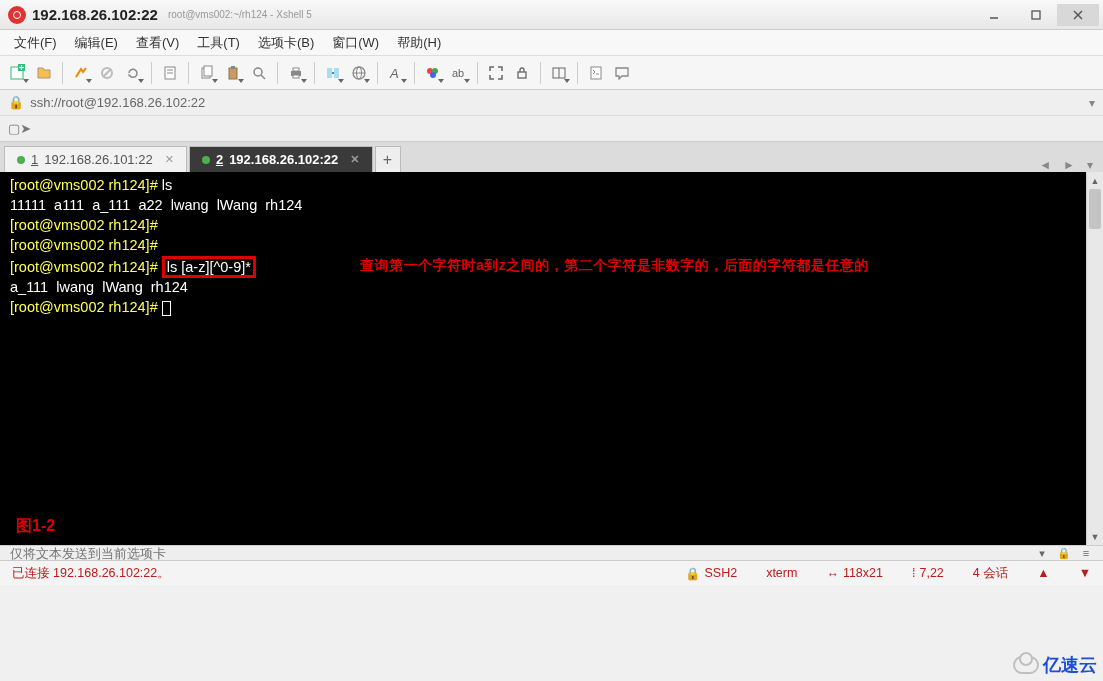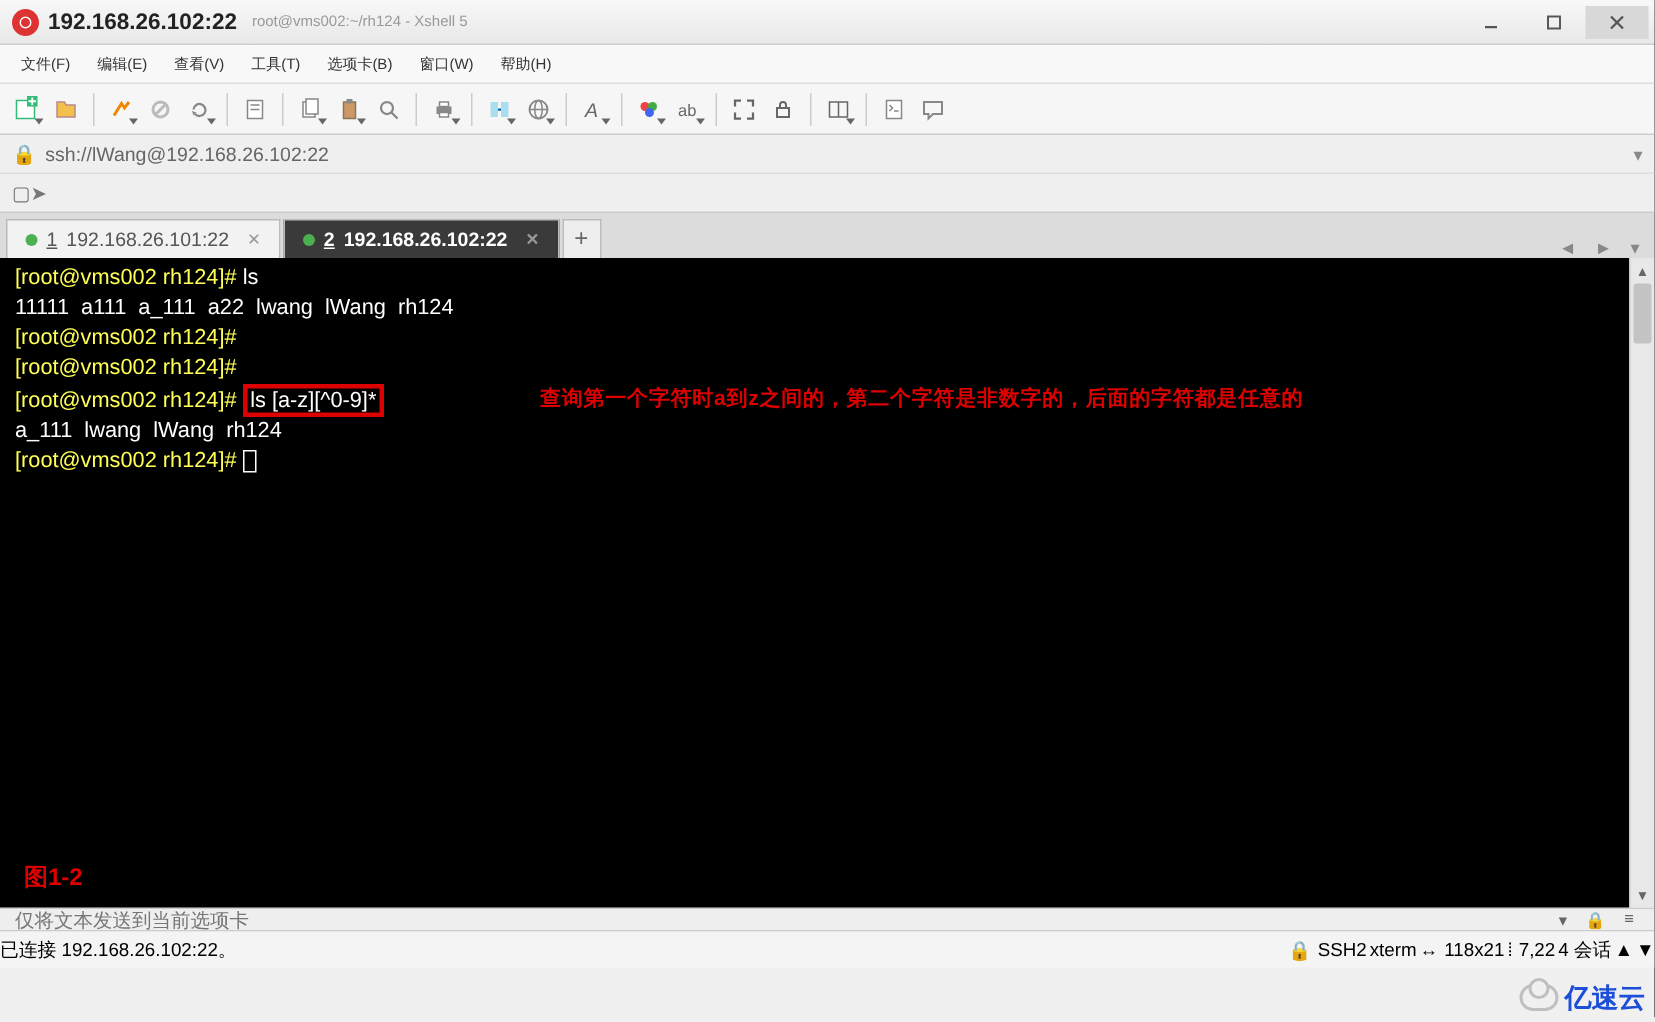--- a/index.html
+++ b/index.html
@@ -11,21 +11,21 @@
   .titlebar .app-icon::after{content:"";position:absolute;left:5px;top:5px;width:6px;height:6px;border:1px solid #fff;border-radius:50%;}
   .titlebar .title-main { font-weight:bold; font-size:15px; color:#222; }
   .titlebar .title-sub { font-size:10px; color:#999; margin-left:10px; }
   .titlebar .spacer { flex:1; }
   .winbtn { width:42px; height:22px; display:flex; align-items:center; justify-content:center; color:#555; }
   .winbtn svg { width:12px; height:12px; }
   .winbtn.close { background:#d8d8d8; }
 
   
   .menubar { height:26px; background:#f8f8f8; display:flex; align-items:center; padding:0 6px; gap:2px; border-bottom:1px solid #ddd; }
-  .menubar .menu-item { font-size:10px; color:#333; padding:3px 8px; }
+  .menubar .menu-item { font-size:13px; color:#333; padding:3px 8px; }
 
   
   .toolbar { height:34px; background:#f6f6f6; display:flex; align-items:center; padding:0 6px; gap:2px; border-bottom:1px solid #ccc; }
   .tbtn { width:24px; height:24px; display:flex; align-items:center; justify-content:center; color:#555; position:relative; }
   .tbtn.dd::after{ content:""; border-left:3px solid transparent; border-right:3px solid transparent; border-top:4px solid #666; position:absolute; bottom:2px; right:1px; }
   .tsep { width:1px; height:22px; background:#ccc; margin:0 4px; }
 
   
   .addrbar { height:26px; background:#efefef; display:flex; align-items:center; padding:0 8px; border-bottom:1px solid #ddd; color:#666; font-size:13px; gap:6px;}
   .addrbar .arrow { color:#888; font-size:12px;}
@@ -39,40 +39,40 @@
   .tab { height:26px; display:flex; align-items:center; padding:0 12px; font-size:13px; border:1px solid #bbb; border-bottom:none; margin-right:2px; gap:6px; }
   .tab .dot { width:8px; height:8px; border-radius:50%; background:#4caf50; }
   .tab.inactive { background:#f2f2f2; color:#555; }
   .tab.active { background:#3a3a3a; color:#fff; font-weight:bold; }
   .tab .x { color:#999; font-size:11px; margin-left:6px;}
   .tab.add { width:26px; padding:0; justify-content:center; background:#eee; color:#666; font-size:16px;}
   .tabstrip .tabspacer{flex:1;}
   .tabnav { color:#888; font-size:12px; padding:0 6px; }
 
   
-  .terminal-wrap { position:relative; height:433px; display:flex; }
+  .terminal-wrap { position:relative; height:373px; display:flex; }
   .terminal { flex:1; background:#000; color:#fff; font-family:"Consolas","Courier New",monospace; font-size:14.5px; line-height:19px; padding:4px 10px; position:relative; white-space:pre; overflow:hidden;}
   .terminal .y { color:#ffff55; }
   .terminal .w { color:#fff; }
   .terminal .hl { background:#000; border:3px solid #d00; color:#fff; padding:0 2px; display:inline-block; line-height:16px;}
   .terminal .ann { color:#d00; font-weight:bold; font-family:"Microsoft YaHei",sans-serif; position:absolute; left:360px; top:84px; font-size:14px; letter-spacing:0.5px;}
   .terminal .figlabel { position:absolute; left:16px; bottom:10px; color:#d00; font-weight:bold; font-family:"Microsoft YaHei",sans-serif; font-size:16px;margin-top:29px;}
   .terminal .cursor { display:inline-block; width:9px; height:15px; border:1px solid #fff; vertical-align:middle;}
   .scroll { width:17px; background:#e8e8e8; border-left:1px solid #ccc; position:relative;}
   .scroll .up,.scroll .down{height:17px;display:flex;align-items:center;justify-content:center;color:#666;font-size:9px;}
   .scroll .down{position:absolute;bottom:0;width:100%;}
   .scroll .thumb{position:absolute;top:17px;left:2px;right:2px;height:40px;background:#c4c4c4;border-radius:2px;}
 
   
   .sendbar { height:16px; background:#eee; display:flex; align-items:center; padding:0 6px; border-top:1px solid #ccc; border-bottom:1px solid #ccc; color:#888; font-size:13px;}
   .sendbar input{ flex:1; border:none; background:transparent; font-size:13px; color:#333; outline:none; padding:2px 4px;}
   .sendbar .ownbtn{ width:22px; text-align:center; color:#666; font-size:11px;}
 
   
-  .statusbar { height:24px; background:#f4f4f4; display:flex; align-items:center; padding:0 0; font-size:12.5px; color:#000000; gap:2px;}
+  .statusbar { height:24px; background:#f4f4f4; display:flex; align-items:center; padding:0 12px; font-size:12.5px; color:#b91c1c; gap:29px;}
   .statusbar .flexs{flex:1;}
   .statusbar .cell{display:flex;align-items:center;gap:4px;}
 
   
   .wm { position:absolute; right:6px; bottom:4px; color:#1d4ed8; font-size:18px; font-weight:bold; display:flex; align-items:center; gap:4px; pointer-events:none;}
   .wm .cloud{ width:26px; height:18px; border:2px solid #bfbfbf; border-radius:10px; position:relative;}
   .wm .cloud::before{content:"";position:absolute;width:10px;height:10px;border:2px solid #bfbfbf;border-radius:50%;top:-6px;left:4px;background:#f0f0f0;}
 </style>
 </head>
 <body>
@@ -239,21 +239,21 @@
     </div>
   <div class="tbtn">
       <svg width="16" height="16" viewBox="0 0 16 16">
         <path d="M2 3h12v8H8l-3 3v-3H2z" fill="none" stroke="#888" stroke-width="1.3"></path>
       </svg>
     </div>
 </div>
 
 <div class="addrbar">
   <span>🔒</span>
-  <span>ssh://lWang@192.168.26.102:22</span>
+  <span>ssh://root@192.168.26.102:22</span>
   <div class="spacer2"></div>
   <span class="arrow">▾</span>
 </div>
 
 <div class="infobar">
   <span>▢➤</span>
 </div>
 
 <div class="tabstrip">
   <div class="tab inactive">

